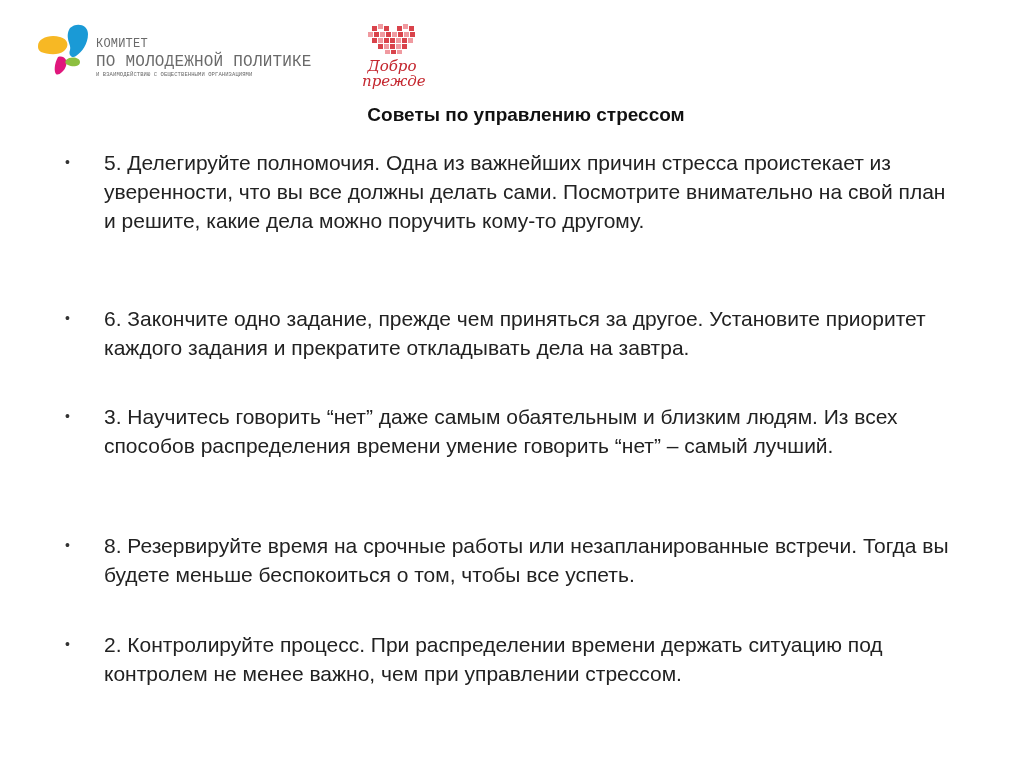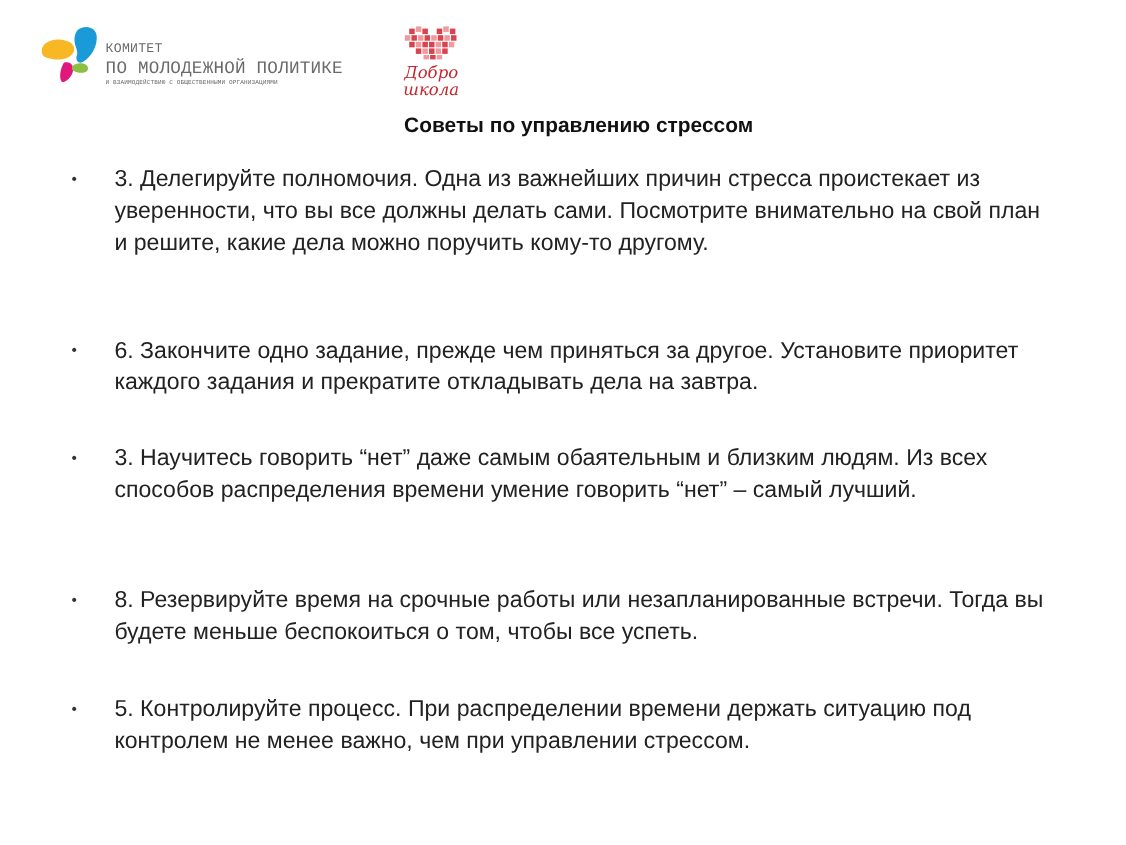--- a/index.html
+++ b/index.html
@@ -145,39 +145,39 @@
         <rect x="24" y="22" width="5" height="5" fill="#f09aa0"></rect>
         <rect x="30" y="22" width="5" height="5"></rect>
         <rect x="36" y="22" width="5" height="5" fill="#f09aa0"></rect>
         <rect x="42" y="22" width="5" height="5"></rect>
       <rect x="25" y="28" width="5" height="4" fill="#f09aa0"></rect>
         <rect x="31" y="28" width="5" height="4"></rect>
         <rect x="37" y="28" width="5" height="4" fill="#f09aa0"></rect>
     </g>
   </svg>
   <div class="dw d1">Добро</div>
-  <div class="dw d2">школа</div>
+  <div class="dw d2">прежде</div>
 </div>
 
 <div class="title">Советы по управлению стрессом</div>
 
 <div class="items">
   <div class="item" style="top:4px;">
     <span class="bullet">•</span>
-    <div class="item-text">3. Делегируйте полномочия. Одна из важнейших причин стресса проистекает из уверенности, что вы все должны делать сами. Посмотрите внимательно на свой план и решите, какие дела можно поручить кому-то другому.</div>
+    <div class="item-text">5. Делегируйте полномочия. Одна из важнейших причин стресса проистекает из уверенности, что вы все должны делать сами. Посмотрите внимательно на свой план и решите, какие дела можно поручить кому-то другому.</div>
   </div>
   <div class="item" style="top:160px;">
     <span class="bullet">•</span>
     <div class="item-text">6. Закончите одно задание, прежде чем приняться за другое. Установите приоритет каждого задания и прекратите откладывать дела на завтра.</div>
   </div>
   <div class="item" style="top:258px;">
     <span class="bullet">•</span>
     <div class="item-text">3. Научитесь говорить “нет” даже самым обаятельным и близким людям. Из всех способов распределения времени умение говорить “нет” – самый лучший.</div>
   </div>
   <div class="item" style="top:387px;">
     <span class="bullet">•</span>
     <div class="item-text">8. Резервируйте время на срочные работы или незапланированные встречи. Тогда вы будете меньше беспокоиться о том, чтобы все успеть.</div>
   </div>
   <div class="item" style="top:486px;">
     <span class="bullet">•</span>
-    <div class="item-text">5. Контролируйте процесс. При распределении времени держать ситуацию под контролем не менее важно, чем при управлении стрессом.</div>
+    <div class="item-text">2. Контролируйте процесс. При распределении времени держать ситуацию под контролем не менее важно, чем при управлении стрессом.</div>
   </div>
 </div>
 
 </body></html>

